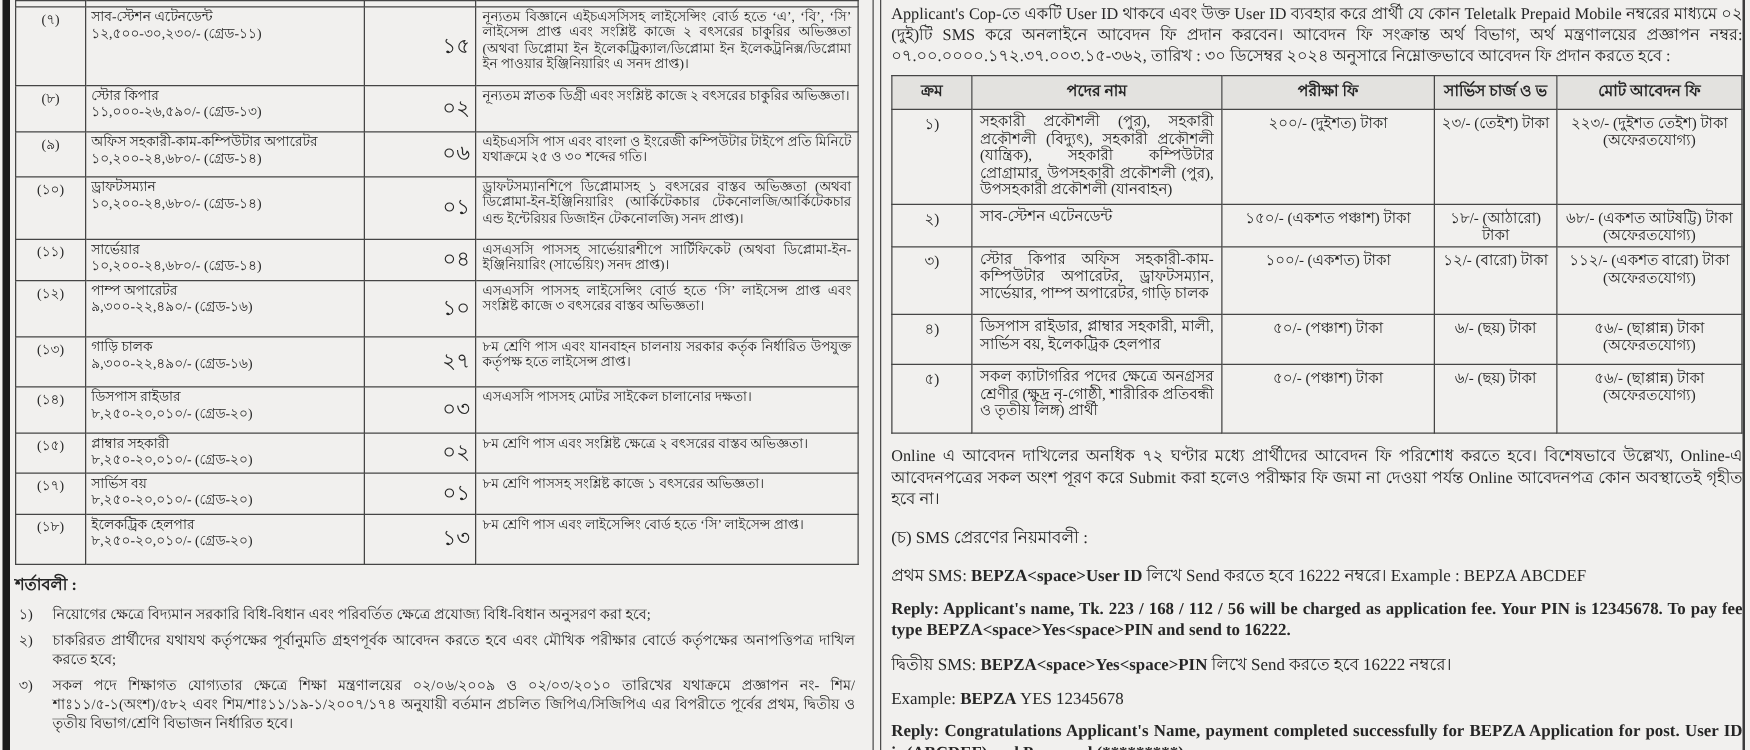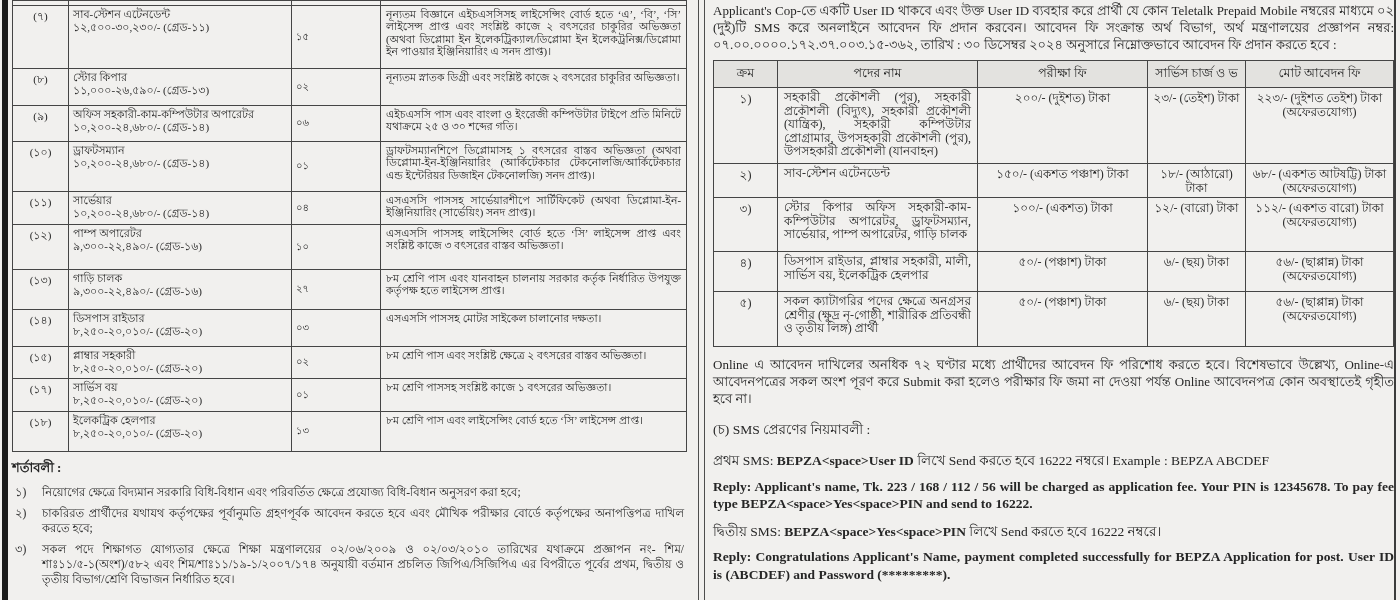--- a/index.html
+++ b/index.html
@@ -15,34 +15,34 @@
   .col-rule{position:absolute;left:698px;top:0;width:5px;height:600px;
     border-left:1.5px solid #4d4d4d;border-right:1.5px solid #4d4d4d;}
 
   .left-col{position:absolute;left:12px;top:0;width:676px;}
   .right-col{position:absolute;left:713px;top:2px;width:681px;}
 
   table{border-collapse:collapse;table-layout:fixed;}
   .jobs{width:674px;font-size:11px;line-height:12.6px;}
   .jobs td{border:1.4px solid #454545;vertical-align:top;overflow:hidden;padding:2px 4px;}
   .jobs .c-serial{text-align:center;padding-top:4px;}
-  .jobs .c-count{text-align:left;vertical-align:middle;font-size:10px;}
+  .jobs .c-count{text-align:right;vertical-align:middle;font-size:17px;}
   .jobs .c-qual{text-align:justify;font-size:10.8px;line-height:12.4px;padding:2px 5px;}
   .jobs .spacer td{height:4px;padding:0;}
 
   .conditions{margin-top:6px;width:672px;}
   .cond-head{font-weight:bold;font-size:13px;margin:0 0 5px 0;}
   .cond-item{position:relative;padding-left:30px;margin-top:6px;
     font-size:11.5px;line-height:15px;text-align:justify;}
   .cond-num{position:absolute;left:3px;top:0;}
 
   .intro{margin:0;font-size:13px;line-height:17px;text-align:justify;}
   .fee{width:680px;margin-top:7px;font-size:12px;line-height:13.5px;}
   .fee th,.fee td{border:1.4px solid #454545;overflow:hidden;padding:2px 4px;vertical-align:top;}
-  .fee th{background:#e3e2df;font-size:12.5px;font-weight:normal;height:22px;
+  .fee th{background:#e3e2df;font-size:12.5px;font-weight:bold;height:22px;
     vertical-align:middle;white-space:nowrap;}
   .fee .f-serial{text-align:center;padding-top:5px;}
   .fee .f-posts{text-align:justify;padding:3px 6px;margin-top:31px;}
   .fee .f-num{text-align:center;padding-top:4px;}
 
   .online{margin:9px 0 0;font-size:13px;line-height:17px;text-align:justify;}
   .sms-head{margin:12px 0 0;font-size:13.5px;font-weight:normal;}
   .sms-line{margin:10px 0 0;font-size:13.5px;line-height:17.5px;text-align:justify;}
   .sms-line.tight{margin-top:8px;font-weight:bold;}
 </style>
@@ -244,16 +244,17 @@
         <td class="f-num">৫৬/- (ছাপ্পান্ন) টাকা (অফেরতযোগ্য)</td>
       </tr>
     </tbody>
       </table>
 
     <p class="online">Online এ আবেদন দাখিলের অনধিক ৭২ ঘণ্টার মধ্যে প্রার্থীদের আবেদন ফি পরিশোধ করতে হবে। বিশেষভাবে উল্লেখ্য, Online-এ আবেদনপত্রের সকল অংশ পূরণ করে Submit করা হলেও পরীক্ষার ফি জমা না দেওয়া পর্যন্ত Online আবেদনপত্র কোন অবস্থাতেই গৃহীত হবে না।</p>
     <p class="sms-head">(চ) SMS প্রেরণের নিয়মাবলী :</p>
     <p class="sms-line">প্রথম SMS: <b>BEPZA&lt;space&gt;User ID</b> লিখে Send করতে হবে 16222 নম্বরে। Example : BEPZA ABCDEF</p>
     <p class="sms-line tight">Reply: Applicant's name, Tk. 223 / 168 / 112 / 56 will be charged as application fee. Your PIN is 12345678. To pay fee type BEPZA&lt;space&gt;Yes&lt;space&gt;PIN and send to 16222.</p>
     <p class="sms-line">দ্বিতীয় SMS: <b>BEPZA&lt;space&gt;Yes&lt;space&gt;PIN</b> লিখে Send করতে হবে 16222 নম্বরে।</p>
+    <p class="sms-line">Example: <b>BEPZA</b> YES 12345678</p>
     <p class="sms-line tight">Reply: Congratulations Applicant's Name, payment completed successfully for BEPZA Application for post. User ID is (ABCDEF) and Password (*********).</p>
 
   </div>
 </div>
 
 </body></html>

